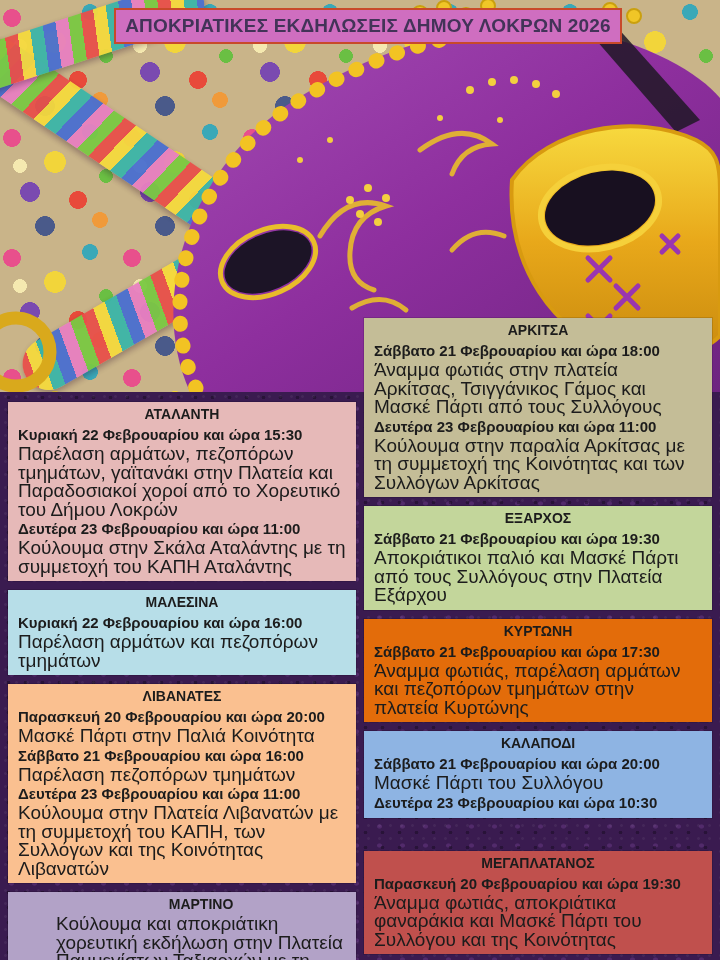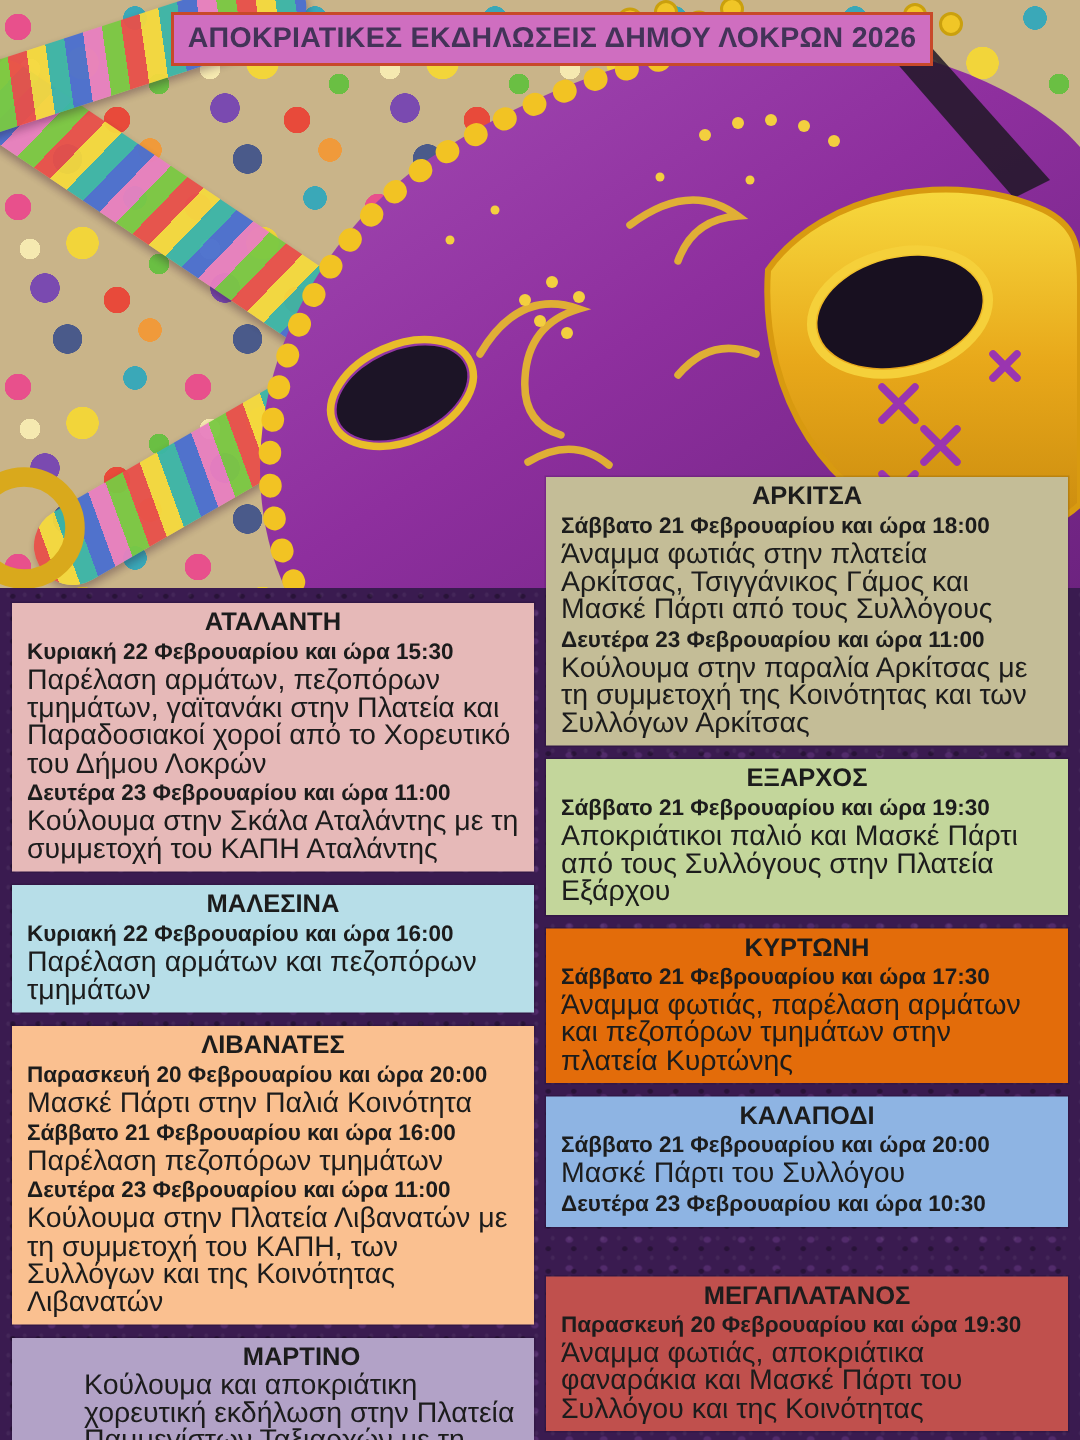--- a/index.html
+++ b/index.html
@@ -51,21 +51,21 @@
     position:absolute;left:114px;top:8px;width:504px;height:32px;z-index:6;
     background:#cf6ec0;border:2px solid #c8492a;
     color:#433358;font-weight:bold;font-size:19px;letter-spacing:.2px;
     display:flex;align-items:center;justify-content:center;white-space:nowrap;
   }
   
   .col{position:absolute;width:348px;display:flex;flex-direction:column;gap:9px;z-index:5;}
   .col-left{left:8px;top:402px;}
   .col-right{left:364px;top:318px;}
   .event-box{padding:2px 10px 5px;color:#1c1c1c;box-shadow:0 0 0 1px rgba(0,0,0,.12);}
-  .box-title{margin:0;text-align:center;font-weight:bold;font-size:17px;line-height:21px;}
+  .box-title{margin:0;text-align:center;font-weight:bold;font-size:14px;line-height:21px;}
   .line{margin:0;font-size:19px;line-height:18.5px;}
   .line.bold{font-weight:bold;font-size:15px;line-height:20px;}
 </style>
 </head>
 <body>
 
 <div class="page">
 
   <div class="photo">
     <div class="streamer s1"></div>

